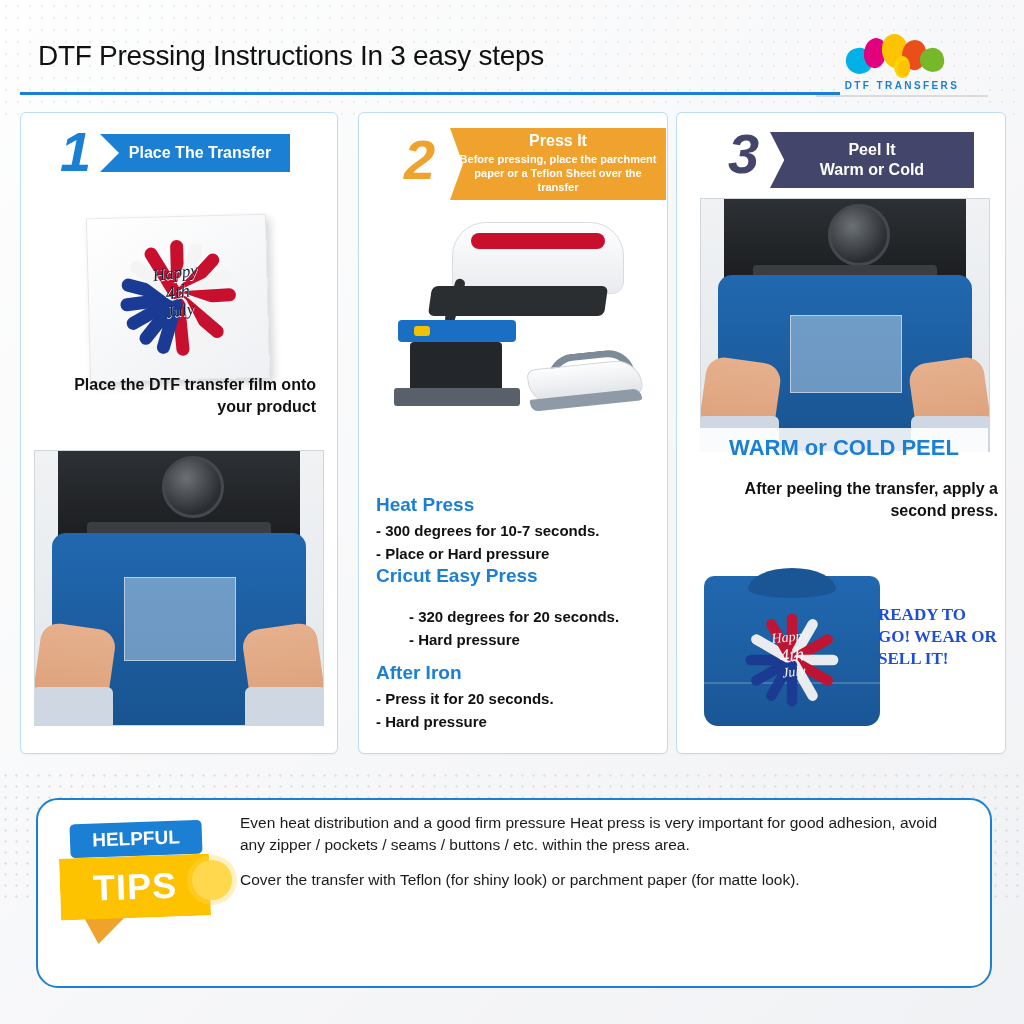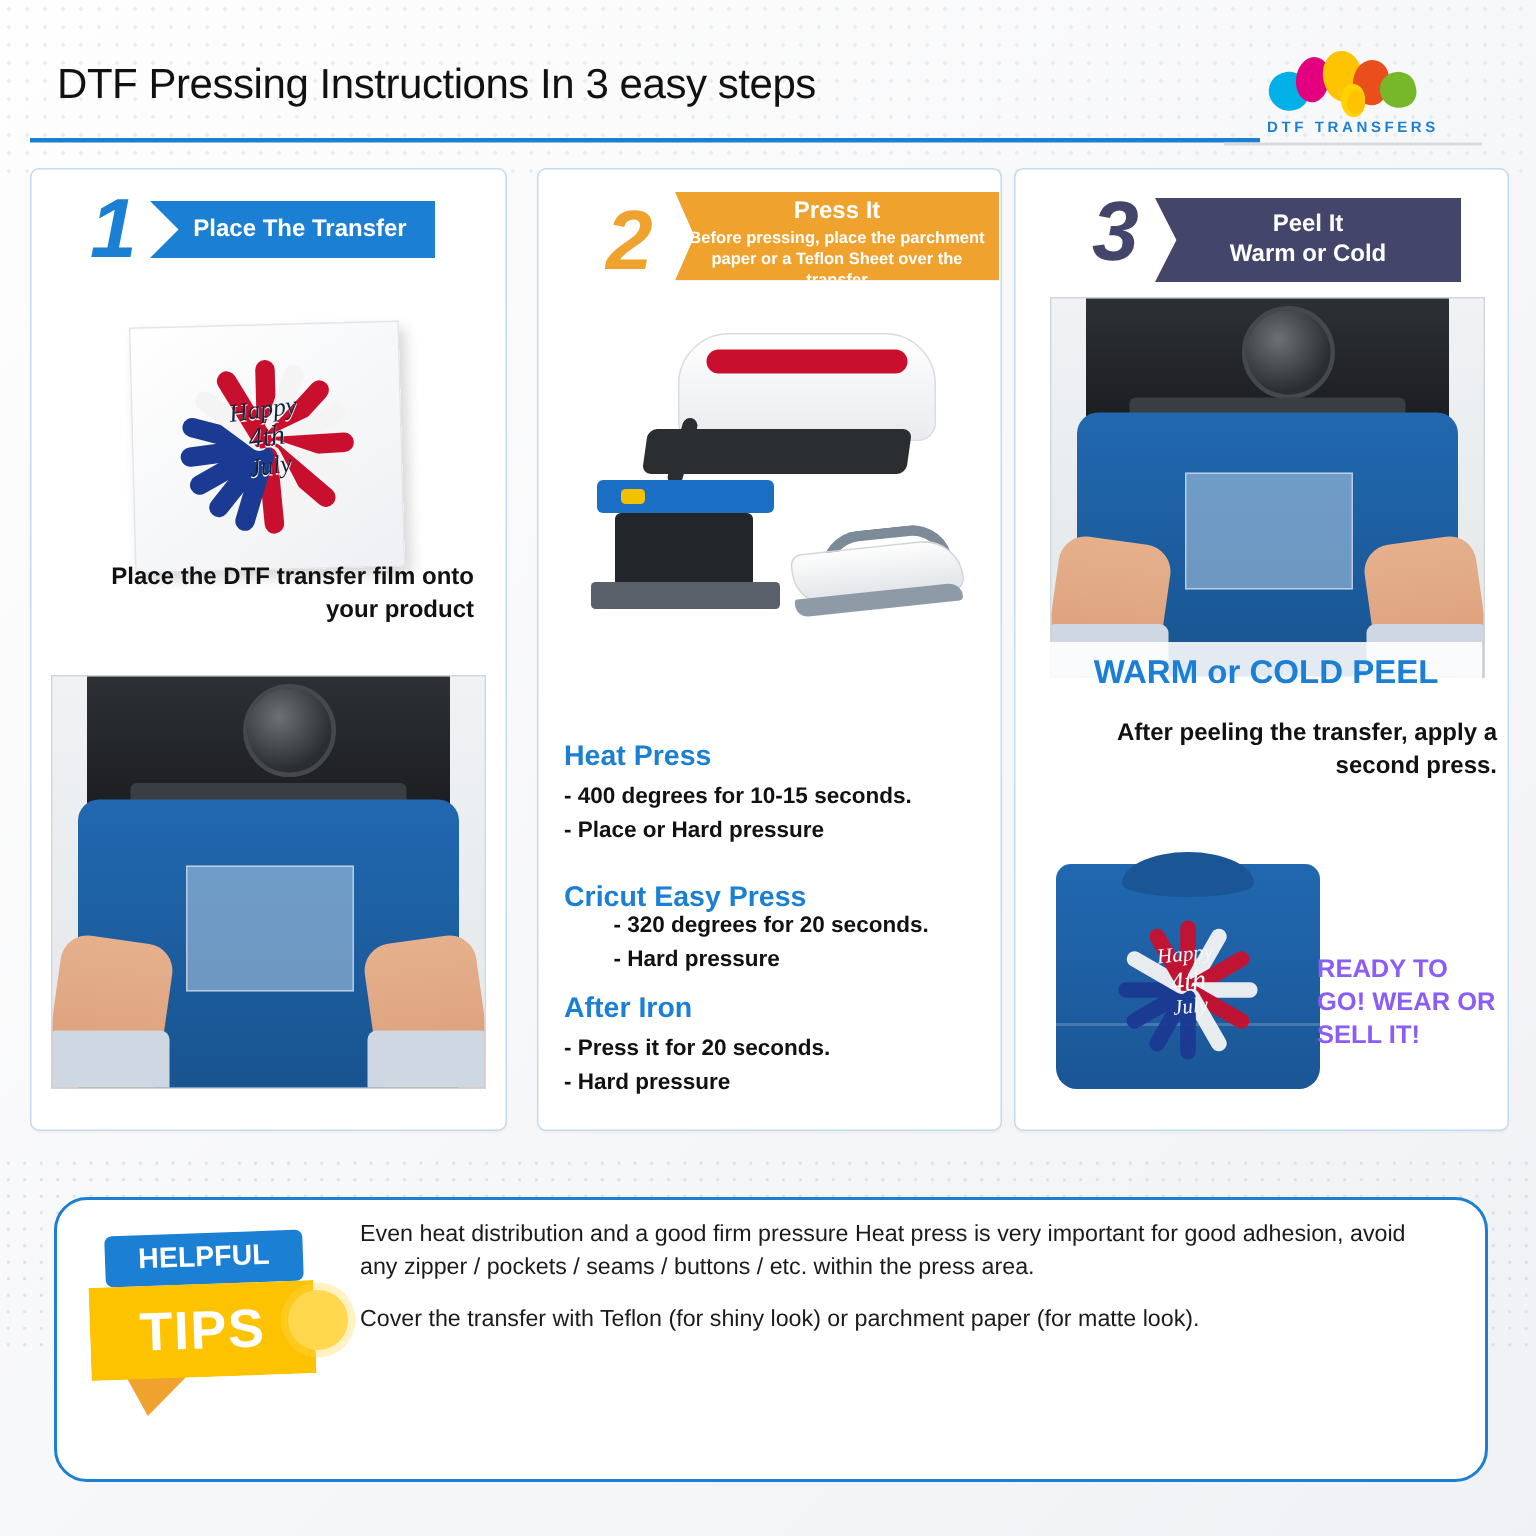--- a/index.html
+++ b/index.html
@@ -88,21 +88,21 @@
   .ribbon{
     position:absolute;color:#fff;font-weight:bold;text-align:center;
   }
   .r1{
     left:100px;top:134px;width:190px;height:38px;background:#1b7fd4;
     clip-path:polygon(0 0,100% 0,100% 100%,0 100%,10% 50%);
     line-height:38px;font-size:16px;
   }
   .r1 .lbl{margin-left:10px;}
   .r2{
-    left:450px;top:128px;width:216px;height:59px;background:#f0a22e;
+    left:450px;top:128px;width:216px;height:72px;background:#f0a22e;
     clip-path:polygon(0 0,100% 0,100% 100%,0 100%,6% 50%);
     padding-top:4px;box-sizing:border-box;
   }
   .r2 .head{font-size:16px;font-weight:bold;margin-bottom:3px;}
   .r2 .sub{font-size:11px;line-height:1.25;font-weight:bold;padding:0 8px;}
   .r3{
     left:770px;top:132px;width:204px;height:56px;background:#43456b;
     clip-path:polygon(0 0,100% 0,100% 100%,0 100%,7% 50%);
     padding-top:8px;box-sizing:border-box;font-size:16px;line-height:1.25;
   }
@@ -220,22 +220,22 @@
     position:absolute;left:0;top:20px;width:176px;height:150px;
     background:linear-gradient(180deg,#2168b0 0%,#1a5696 100%);
     border-radius:10px 10px 14px 14px;
   }
   .fs-collar{
     position:absolute;left:44px;top:12px;width:88px;height:30px;
     background:#1a5696;border-radius:50%/70% 70% 30% 30%;
   }
   .fs-fold{position:absolute;left:0;top:126px;width:176px;height:2px;background:rgba(255,255,255,.18);}
   .readytogo{
-    position:absolute;left:878px;top:635px;width:120px;
-    font-weight:bold;font-size:17px;line-height:1.3;color:#8b5cf6;
+    position:absolute;left:878px;top:604px;width:120px;
+    font-weight:bold;font-size:17px;line-height:1.3;color:#1d4ed8;font-family:Liberation Serif, serif;
   }
 
   
   .tips{
     position:absolute;left:36px;top:798px;width:952px;height:186px;
     background:#fff;border:2px solid #1b7fd4;border-radius:22px;
   }
   .tipsbadge{position:absolute;left:60px;top:822px;width:170px;height:130px;}
   .tb-top{
     position:absolute;left:10px;top:0;width:132px;height:34px;background:#1b7fd4;
@@ -357,25 +357,25 @@
       <div class="hp-plate"></div>
   </div>
   <div class="iron">
     <div class="iron-handle"></div>
       <div class="iron-body"></div>
       <div class="iron-sole"></div>
   </div>
 
   <div class="heading" style="left:376px;top:494px;">Heat Press</div>
   <div class="bullets" style="left:376px;top:520px;">
-    <div>- 400 degrees for 10-15 seconds.</div>
+    <div>- 300 degrees for 10-7 seconds.</div>
     <div>- Place or Hard pressure</div>
   </div>
 
-  <div class="heading" style="left:376px;top:588px;">Cricut Easy Press</div>
+  <div class="heading" style="left:376px;top:565px;">Cricut Easy Press</div>
   <div class="bullets" style="left:376px;top:606px;margin-left:33px;">
     <div>- 320 degrees for 20 seconds.</div>
     <div>- Hard pressure</div>
   </div>
 
   <div class="heading" style="left:376px;top:662px;">After Iron</div>
   <div class="bullets" style="left:376px;top:688px;">
     <div>- Press it for 20 seconds.</div>
     <div>- Hard pressure</div>
   </div>

